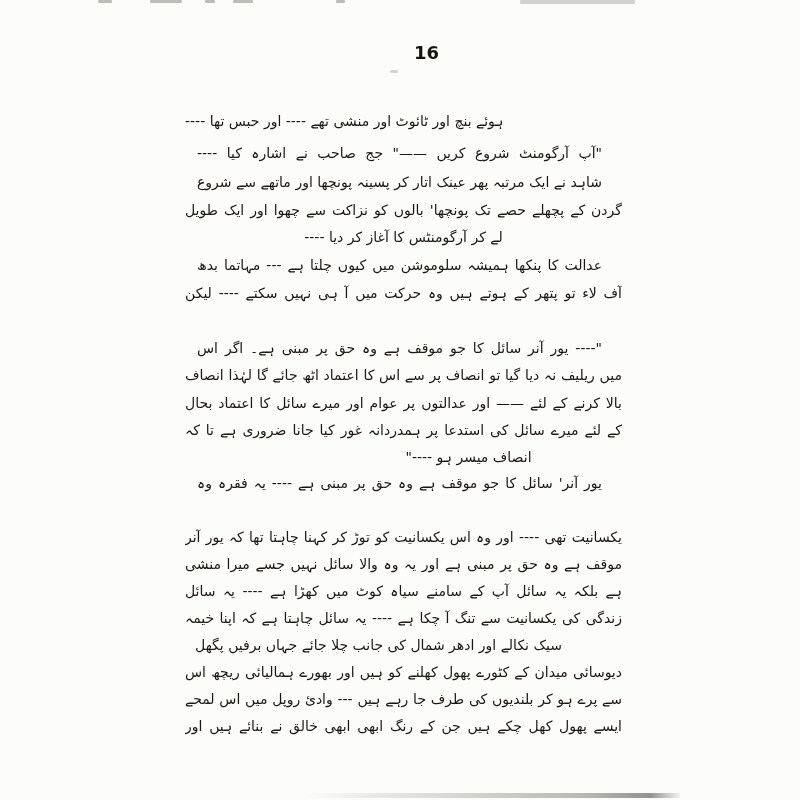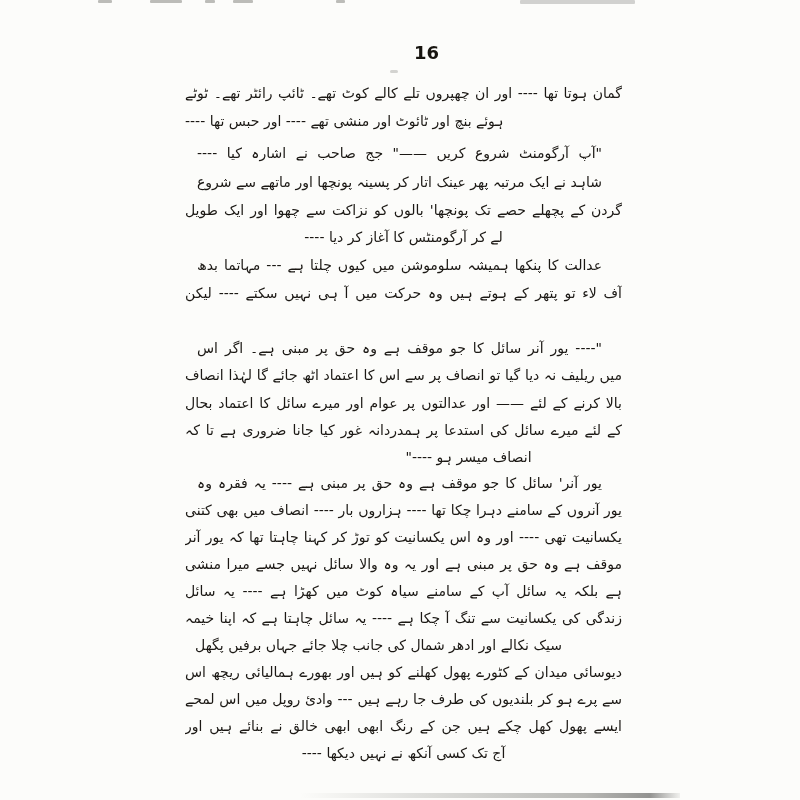--- a/index.html
+++ b/index.html
@@ -43,39 +43,36 @@
   <span class="ta ta1"></span>
   <span class="ta ta2"></span>
   <span class="ta ta3"></span>
   <span class="ta ta4"></span>
   <span class="ta ta5"></span>
   <span class="ta ta6"></span>
   <span class="speck"></span>
 
   <div class="pagenum">16</div>
 
-  <div class="line j" style="top:80px">گمان ہوتا تھا ---- اور ان چھپروں تلے کالے کوٹ تھے۔ ٹائپ رائٹر تھے۔ ٹوٹے</div>
   <div class="line flushleft" style="top:108px">ہوئے بنچ اور ٹائوٹ اور منشی تھے ---- اور حبس تھا ----</div>
   <div class="line j indent" style="top:140px">"آپ آرگومنٹ شروع کریں ——" جج صاحب نے اشارہ کیا ----</div>
   <div class="line j indent" style="top:169px">شاہد نے ایک مرتبہ پھر عینک اتار کر پسینہ پونچھا اور ماتھے سے شروع کر کے</div>
   <div class="line j" style="top:197px">گردن کے پچھلے حصے تک پونچھا' بالوں کو نزاکت سے چھوا اور ایک طویل سانس</div>
   <div class="line center" style="top:224px">لے کر آرگومنٹس کا آغاز کر دیا ----</div>
   <div class="line j indent" style="top:252px">عدالت کا پنکھا ہمیشہ سلوموشن میں کیوں چلتا ہے --- مہاتما بدھ کے تین وہیل</div>
   <div class="line j" style="top:280px">آف لاء تو پتھر کے ہوتے ہیں وہ حرکت میں آ ہی نہیں سکتے ---- لیکن عدالت کا پنکھا</div>
   <div class="line j indent" style="top:335px">"---- یور آنر سائل کا جو موقف ہے وہ حق پر مبنی ہے۔ اگر اس مقدمے</div>
   <div class="line j" style="top:362px">میں ریلیف نہ دیا گیا تو انصاف پر سے اس کا اعتماد اٹھ جائے گا لہٰذا انصاف کا بول</div>
   <div class="line j" style="top:390px">بالا کرنے کے لئے —— اور عدالتوں پر عوام اور میرے سائل کا اعتماد بحال رکھنے</div>
   <div class="line j" style="top:417px">کے لئے میرے سائل کی استدعا پر ہمدردانہ غور کیا جانا ضروری ہے تا کہ اسے</div>
   <div class="line l14" style="top:444px">انصاف میسر ہو ----"</div>
   <div class="line j indent" style="top:470px">یور آنر' سائل کا جو موقف ہے وہ حق پر مبنی ہے ---- یہ فقرہ وہ کتنی بار</div>
-  <div class="line j" style="top:497px">یور آنروں کے سامنے دہرا چکا تھا ---- ہزاروں بار ---- انصاف میں بھی کتنی</div>
   <div class="line j" style="top:524px">یکسانیت تھی ---- اور وہ اس یکسانیت کو توڑ کر کہنا چاہتا تھا کہ یور آنر سائل کا جو</div>
   <div class="line j" style="top:551px">موقف ہے وہ حق پر مبنی ہے اور یہ وہ والا سائل نہیں جسے میرا منشی گھیر گھار کر لاتا</div>
   <div class="line j" style="top:578px">ہے بلکہ یہ سائل آپ کے سامنے سیاہ کوٹ میں کھڑا ہے ---- یہ سائل انصاف اور</div>
   <div class="line j" style="top:605px">زندگی کی یکسانیت سے تنگ آ چکا ہے ---- یہ سائل چاہتا ہے کہ اپنا خیمہ اور رک</div>
   <div class="line l21" style="top:632px">سیک نکالے اور ادھر شمال کی جانب چلا جائے جہاں برفیں پگھل رہی ہیں ----</div>
   <div class="line j" style="top:659px">دیوسائی میدان کے کٹورے پھول کھلنے کو ہیں اور بھورے ہمالیائی ریچھ اس میدان</div>
   <div class="line j" style="top:686px">سے پرے ہو کر بلندیوں کی طرف جا رہے ہیں --- وادیٔ روپل میں اس لمحے کچھ</div>
   <div class="line j" style="top:713px">ایسے پھول کھل چکے ہیں جن کے رنگ ابھی ابھی خالق نے بنائے ہیں اور جنہیں</div>
-  <div class="line center" style="top:740px">آج تک کسی آنکھ نے نہیں دیکھا ----</div>
 
   <div class="ba"></div>
 </div>
 
 </body></html>

